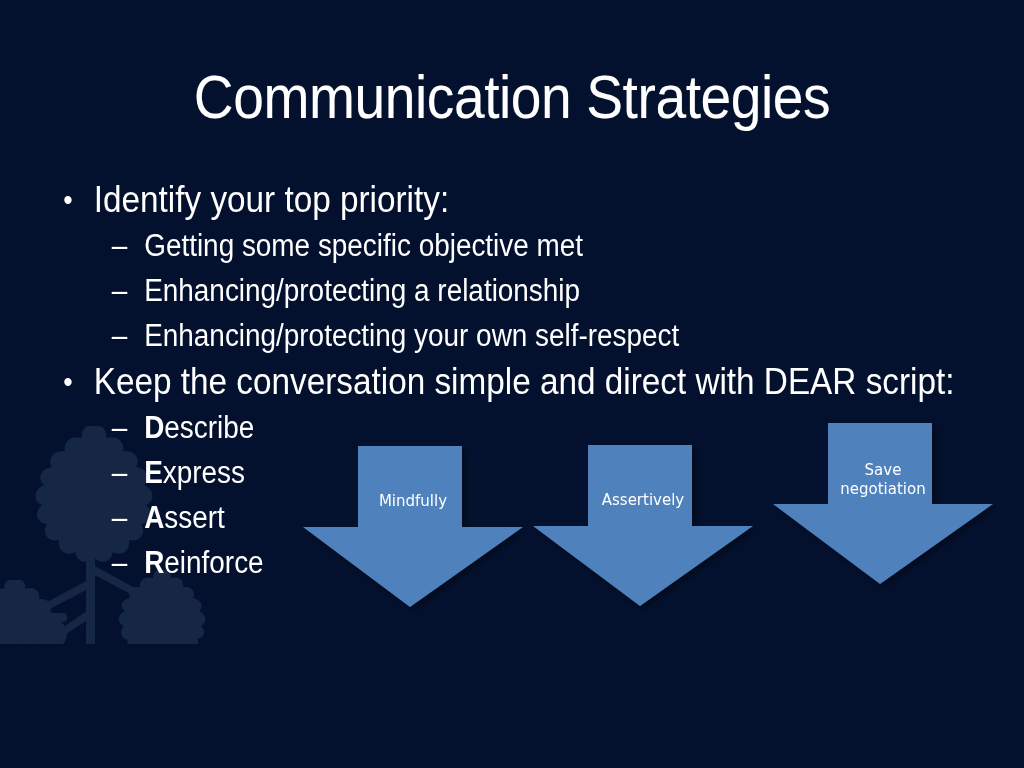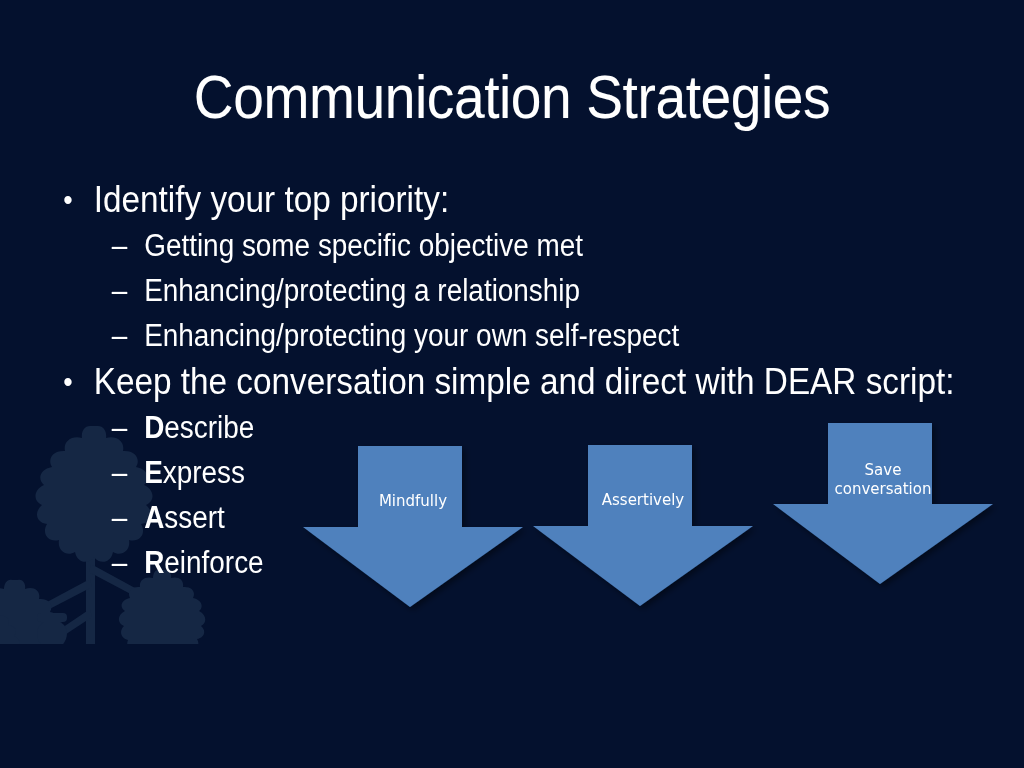--- a/index.html
+++ b/index.html
@@ -298,21 +298,21 @@
     <svg viewBox="0 0 224 162" xmlns="http://www.w3.org/2000/svg">
       <defs>
         <filter id="sh3" x="-25%" y="-25%" width="160%" height="160%">
           <feDropShadow dx="3" dy="3" stdDeviation="3" flood-color="#000000" flood-opacity="0.45"></feDropShadow>
         </filter>
       </defs>
       <path d="M57 0 H161 V81 H222 L109 161 L2 81 H57 Z" fill="#4f81bd" filter="url(#sh3)"></path>
     </svg>
     <div class="arrow-label">
       <div>Save</div>
-      <div>conversation</div>
+      <div>negotiation</div>
     </div>
   </div>
 
   <div id="logo">
     <div id="logo-uconn">UCONN</div>
     <div id="logo-health">HEALTH</div>
   </div>
 
 </div>
 

